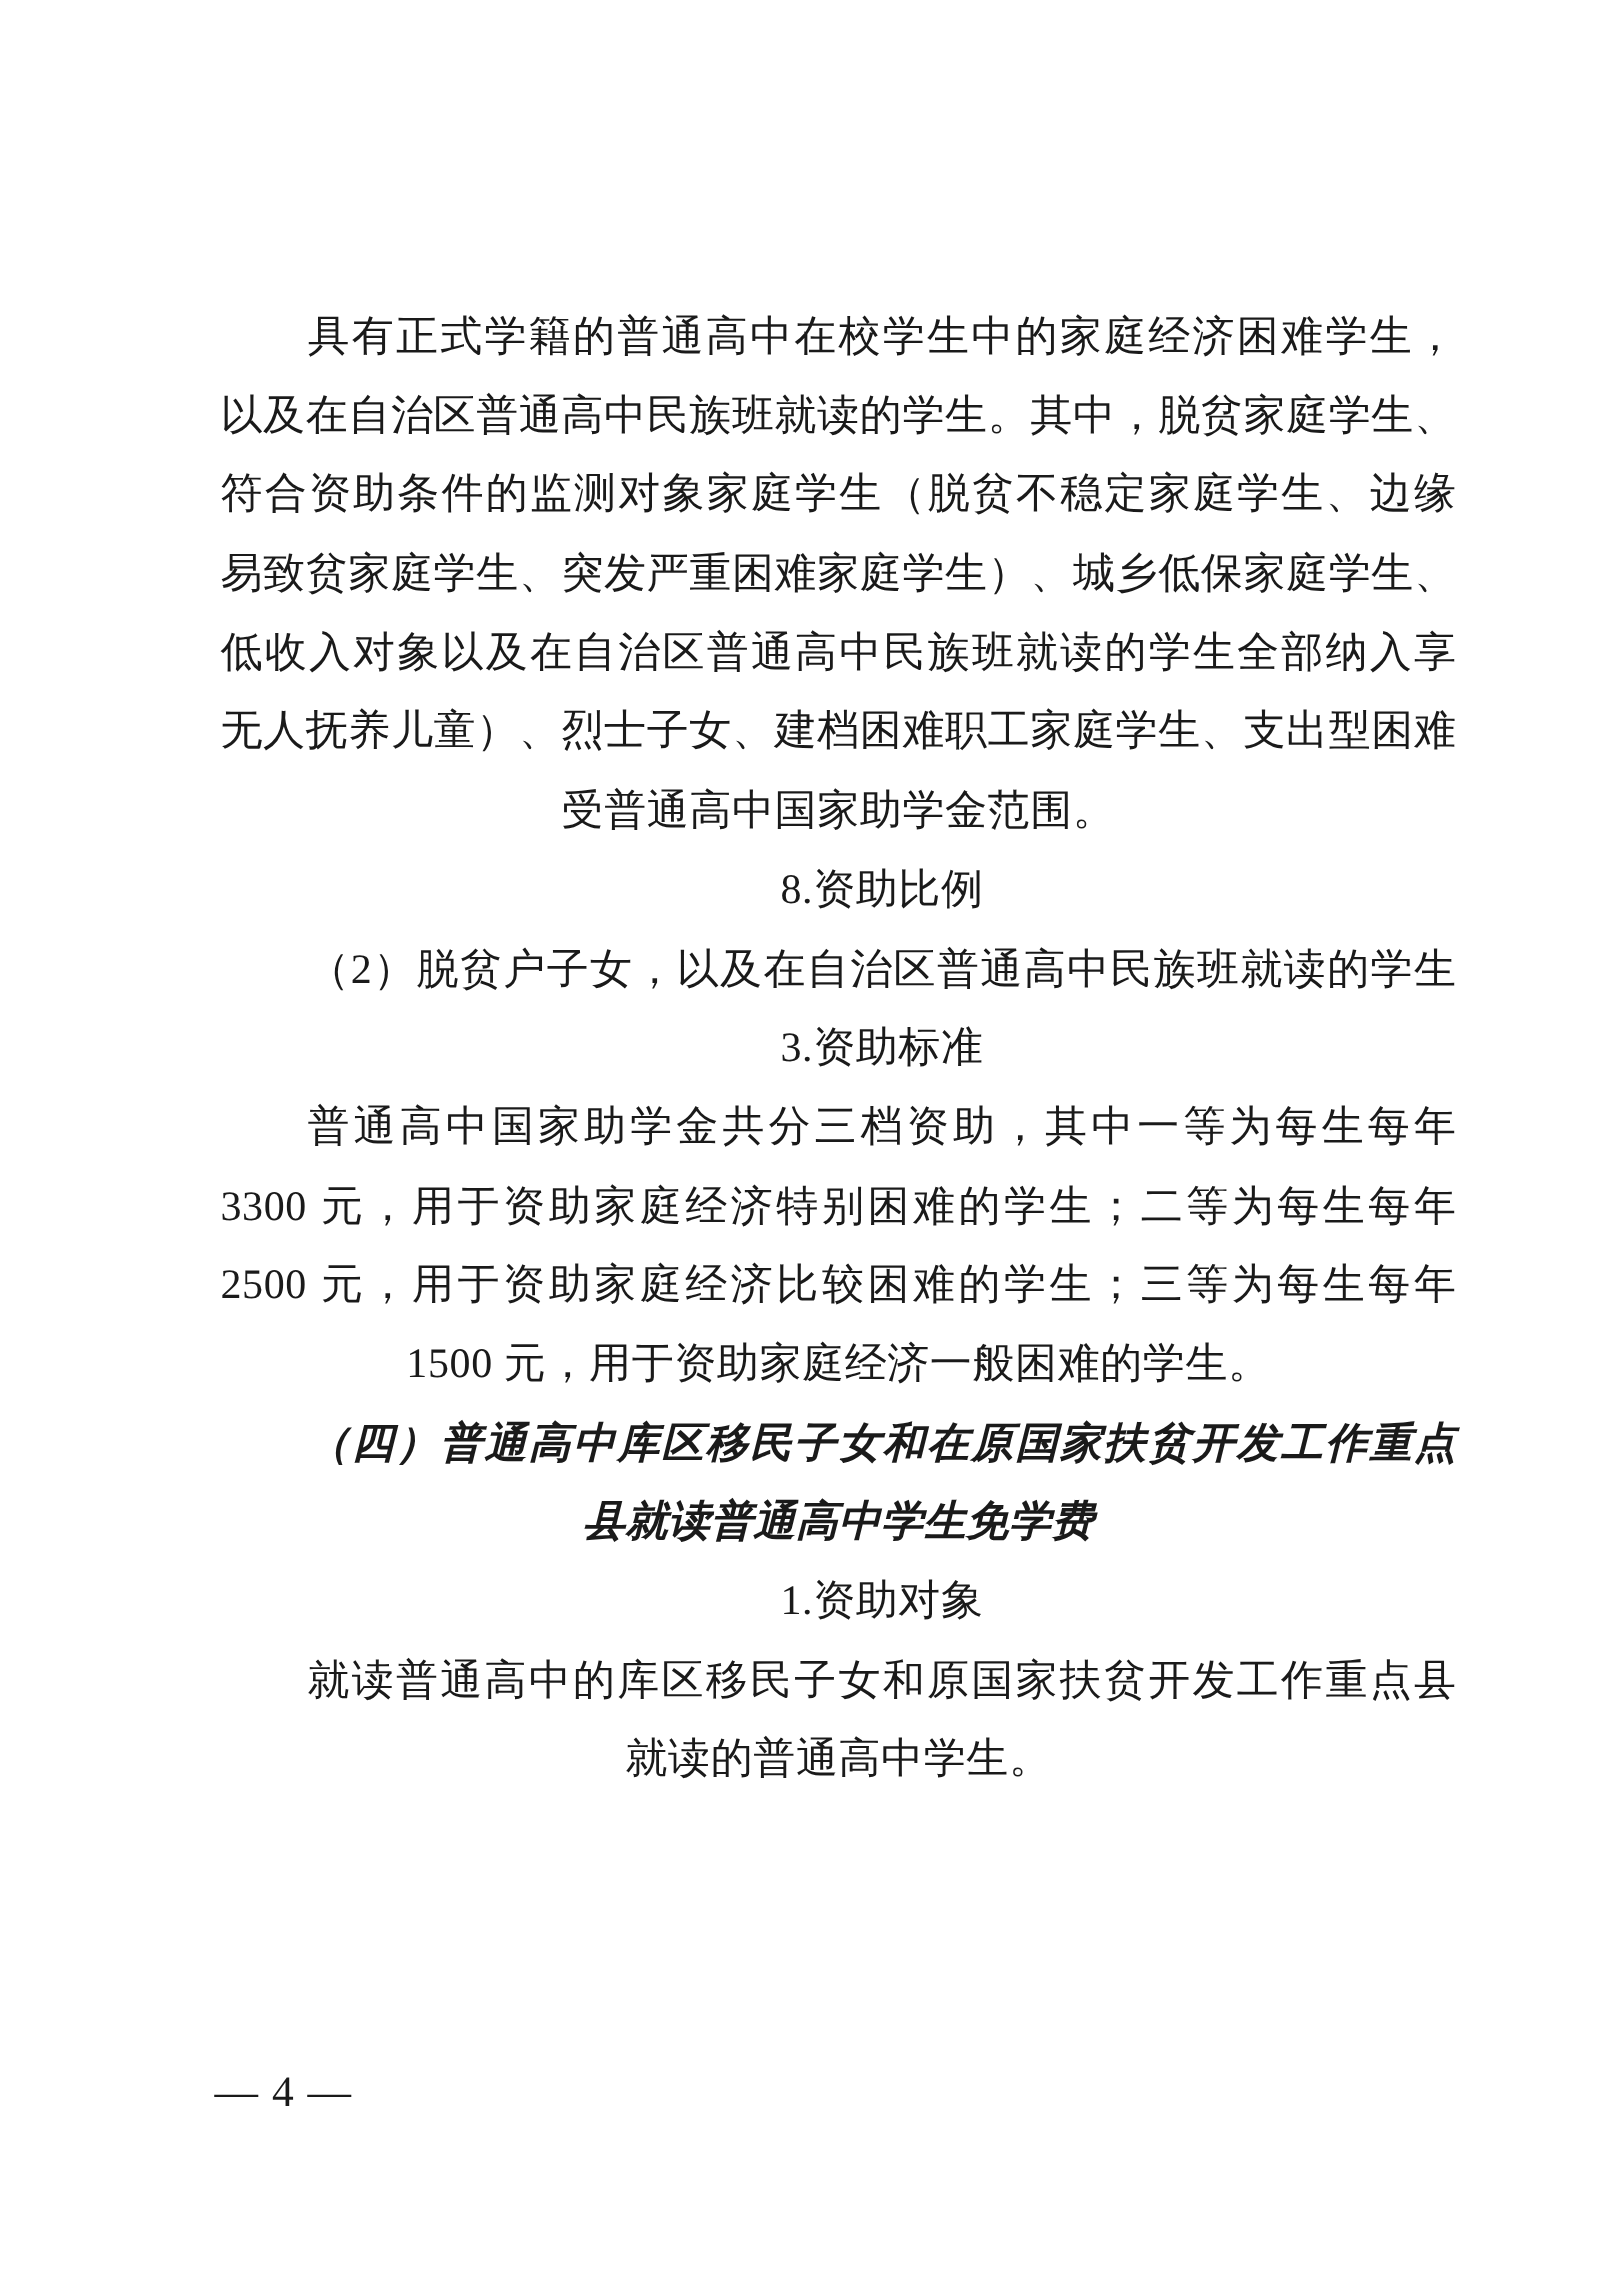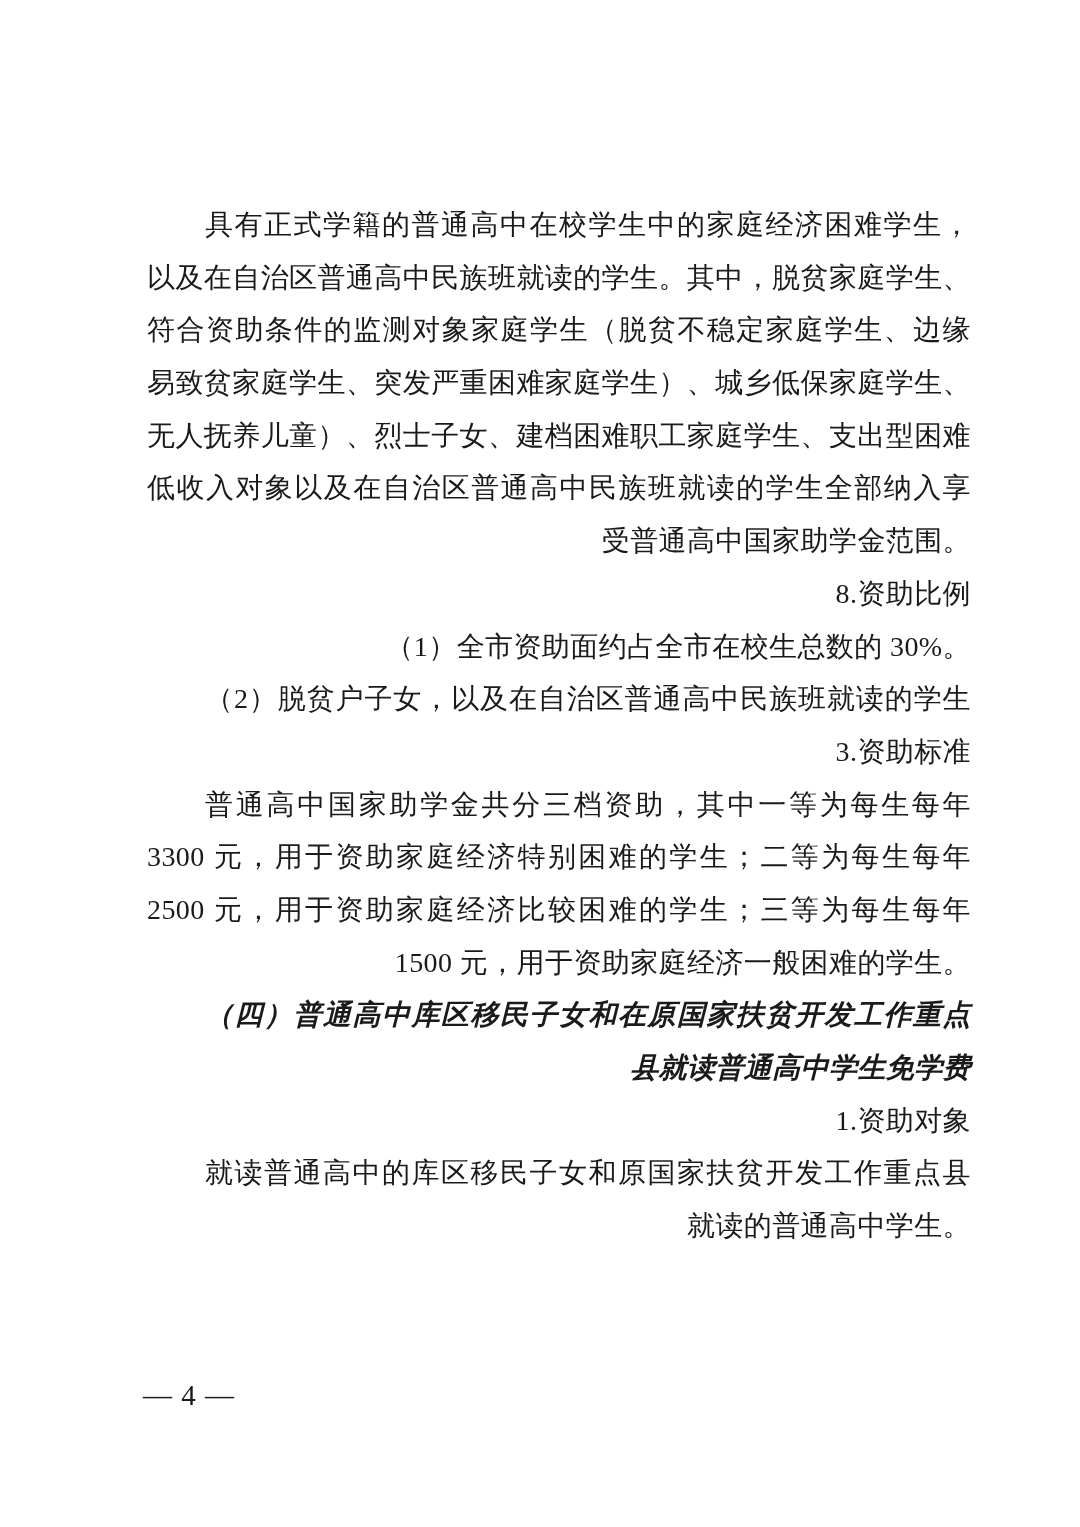--- a/index.html
+++ b/index.html
@@ -24,21 +24,21 @@
     margin-left: 20px;
   }
   .paragraph { margin: 0; padding: 0; }
   .line {
     display: block;
     height: 52.7px;
     line-height: 52.7px;
     font-size: 28px;
     letter-spacing: 0.4px;
     white-space: normal;
-    text-align: right;
+    text-align: center;
   }
   
   .line.full {
     text-align: justify;
     text-align-last: justify;
     -moz-text-align-last: justify;
     text-justify: inter-character;
   }
   .line.indent { text-indent: 58px; }
   .paragraph.heading .line { font-weight: 700; font-style: italic; }
@@ -55,29 +55,26 @@
 </head>
 <body>
 
 <div class="page">
   <div class="text-block" id="text-block">
       <div class="paragraph">
         <div class="line indent full">具有正式学籍的普通高中在校学生中的家庭经济困难学生，</div>
         <div class="line full">以及在自治区普通高中民族班就读的学生。其中，脱贫家庭学生、</div>
         <div class="line full">符合资助条件的监测对象家庭学生（脱贫不稳定家庭学生、边缘</div>
         <div class="line full">易致贫家庭学生、突发严重困难家庭学生）、城乡低保家庭学生、</div>
+        <div class="line full">低收入对象以及在自治区普通高中民族班就读的学生全部纳入享</div>
         <div class="line full">无人抚养儿童）、烈士子女、建档困难职工家庭学生、支出型困难</div>
-        <div class="line full">低收入对象以及在自治区普通高中民族班就读的学生全部纳入享</div>
         <div class="line">受普通高中国家助学金范围。</div>
       </div>
       <div class="paragraph">
         <div class="line indent">8.资助比例</div>
-      </div>
-      <div class="paragraph">
-        <div class="line indent">（1）全市资助面约占全市在校生总数的 30%。</div>
       </div>
       <div class="paragraph">
         <div class="line indent full">（2）脱贫户子女，以及在自治区普通高中民族班就读的学生</div>
       </div>
       <div class="paragraph">
         <div class="line indent">3.资助标准</div>
       </div>
       <div class="paragraph">
         <div class="line indent full">普通高中国家助学金共分三档资助，其中一等为每生每年</div>
         <div class="line full">3300 元，用于资助家庭经济特别困难的学生；二等为每生每年</div>

